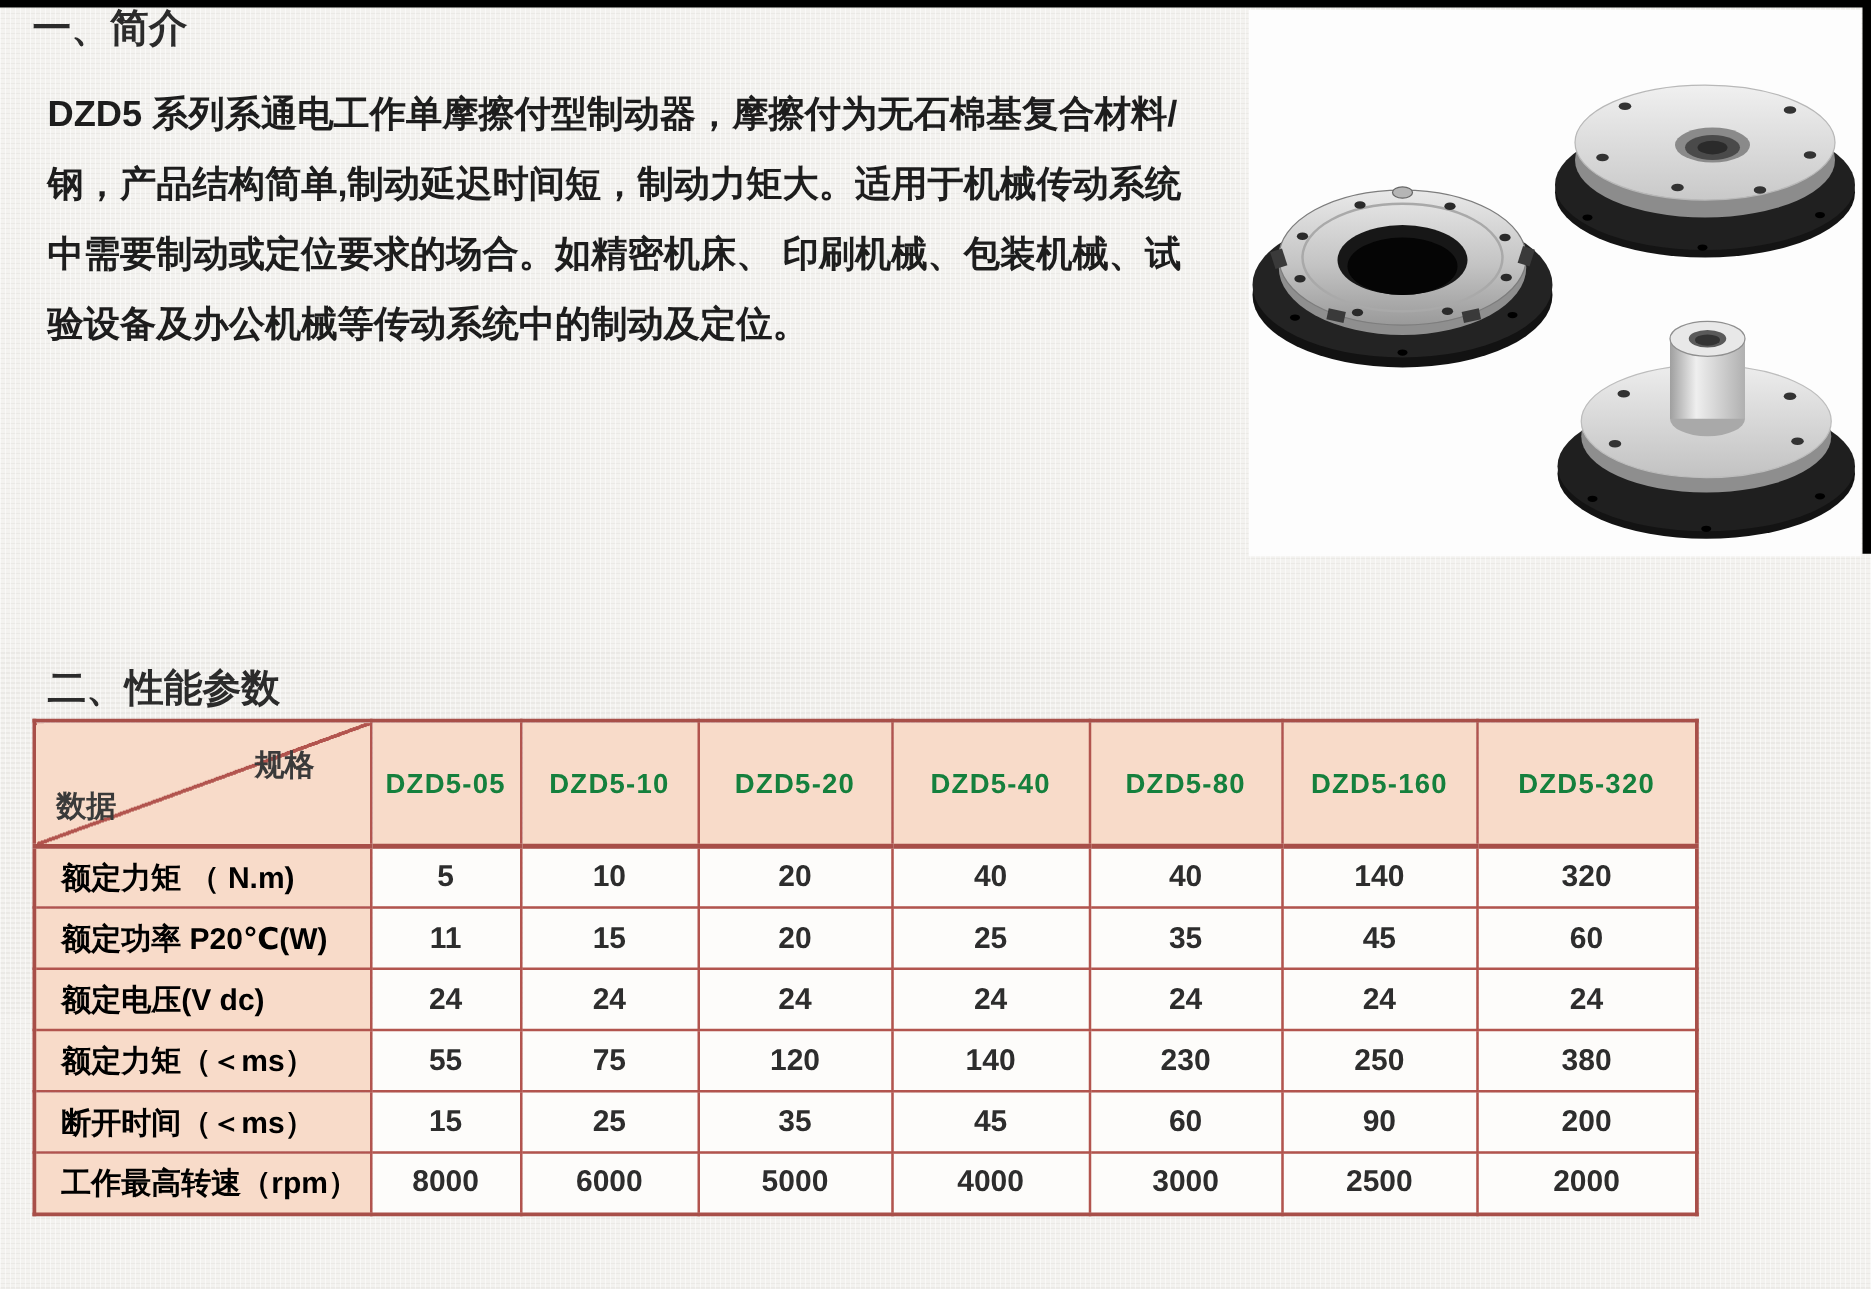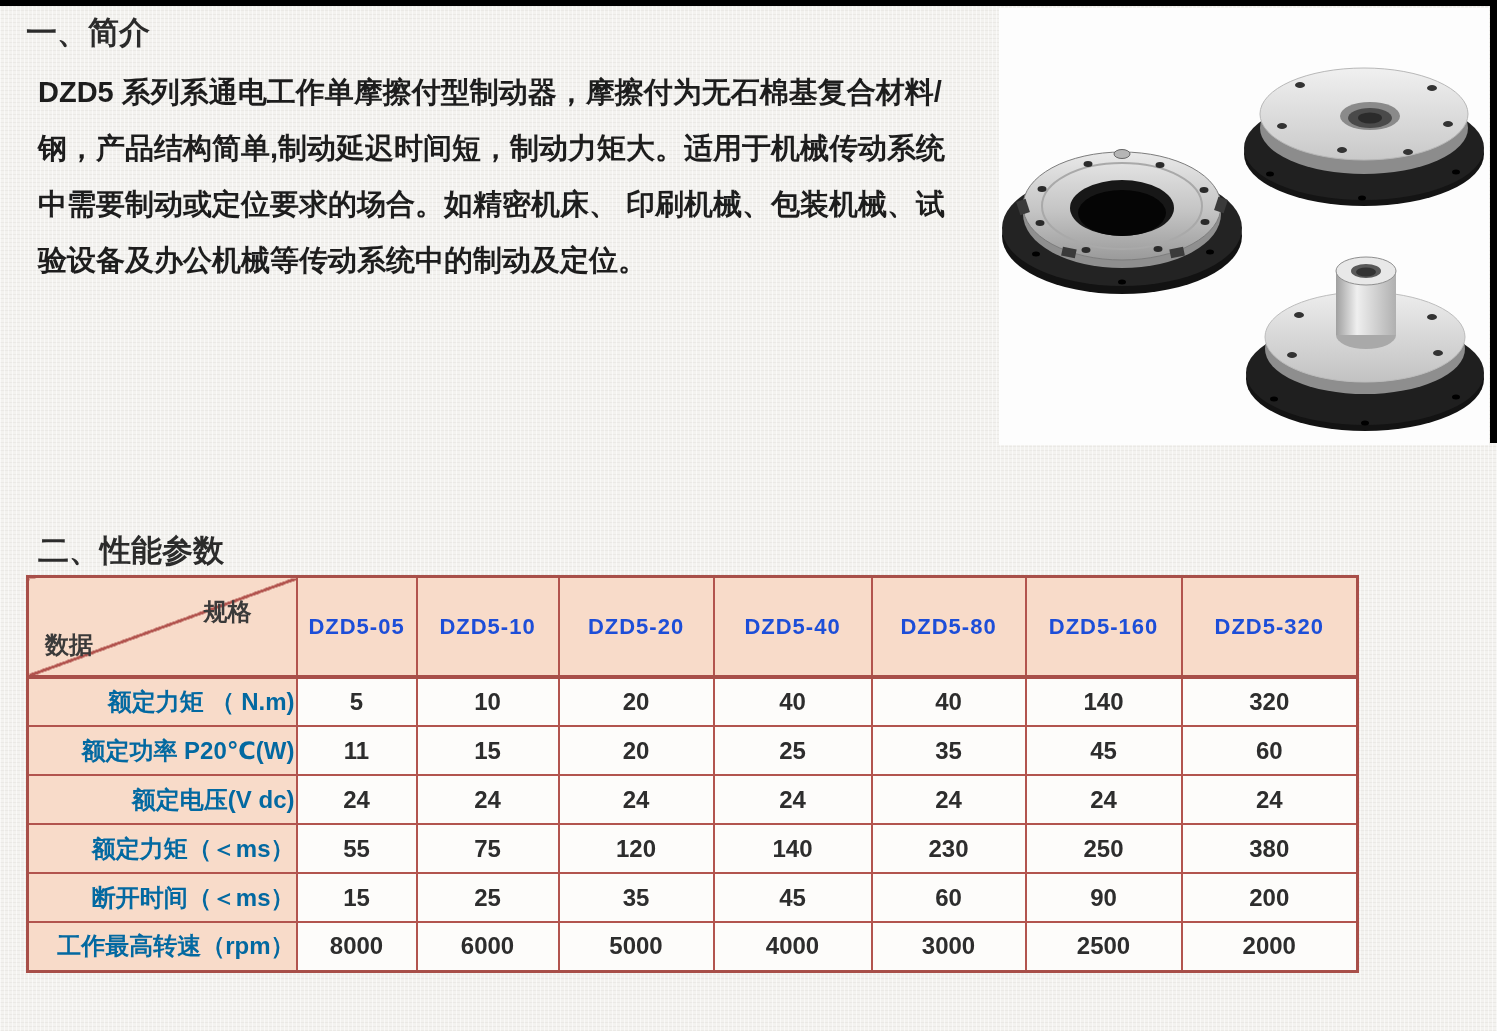--- a/index.html
+++ b/index.html
@@ -8,42 +8,42 @@
     background-color:#f3f2ef;
     background-image:
       repeating-linear-gradient(90deg, rgba(255,255,255,.55) 0 1px, rgba(0,0,0,0) 1px 4px),
       repeating-linear-gradient(0deg, rgba(224,222,218,.45) 0 1px, rgba(0,0,0,0) 1px 4px);
     font-family:"Liberation Sans","DejaVu Sans",sans-serif;
     color:#2e2e2e;
   }
   .top-bar{position:absolute;left:0;top:0;width:1497px;height:6px;background:#000;}
   .right-bar{position:absolute;left:1490px;top:0;width:7px;height:443px;background:#000;}
 
-  .h1{position:absolute;left:26px;top:12px;margin:0;font-size:31px;font-weight:700;color:#2b2b2b;}
+  .h1{position:absolute;left:26px;top:2px;margin:0;font-size:31px;font-weight:700;color:#2b2b2b;}
   .para{position:absolute;left:38px;top:64px;width:985px;}
   .pline{font-size:29px;font-weight:700;color:#1d1d1d;line-height:56px;white-space:pre;}
 
   .photo-panel{position:absolute;left:999px;top:8px;width:490px;height:437px;background:#fdfdfd;}
   .photo{position:absolute;}
   .photo-left{left:1px;top:88px;width:245px;height:215px;}
   .photo-tr{left:243px;top:20px;width:245px;height:188px;}
   .photo-br{left:245px;top:215px;width:243px;height:218px;}
 
   .h2{position:absolute;left:26px;top:518px;margin:12px;font-size:31px;font-weight:700;color:#2b2b2b;}
 
   table.ptable{
     position:absolute;left:26px;top:575px;
     border-collapse:collapse;table-layout:fixed;
     border:3px solid #a84f49;
   }
   .ptable td{border:2px solid #b2544e;overflow:hidden;}
   .hrow td{height:95px;background:#f8dbc9;border-bottom:4px solid #a84f49;}
-  .hcell{font-size:22px;font-weight:700;color:#1d4ed8;text-align:center;letter-spacing:1px;}
+  .hcell{font-size:22px;font-weight:700;color:#15803d;text-align:center;letter-spacing:1px;}
   .drow{height:49px;}
-  .lcell{background:#f8dbc9;font-size:24px;font-weight:700;color:#0369a1;padding-left:20px;text-align:right;}
+  .lcell{background:#f8dbc9;font-size:24px;font-weight:700;color:#000000;padding-left:20px;}
   .dcell{background:#fdfcfa;font-size:24px;font-weight:700;color:#2d2d2d;text-align:center;}
   td.corner-cell{
     position:relative;
     background-color:#f8dbc9;
     background-image:linear-gradient(to bottom right,
       rgba(0,0,0,0) calc(50% - 1.5px),
       #b2544e calc(50% - 1.5px), #b2544e calc(50% + 1.5px),
       rgba(0,0,0,0) calc(50% + 1.5px));
   }
   .corner-top{position:absolute;top:18px;right:44px;font-size:24px;font-weight:700;color:#3a3a3a;}

